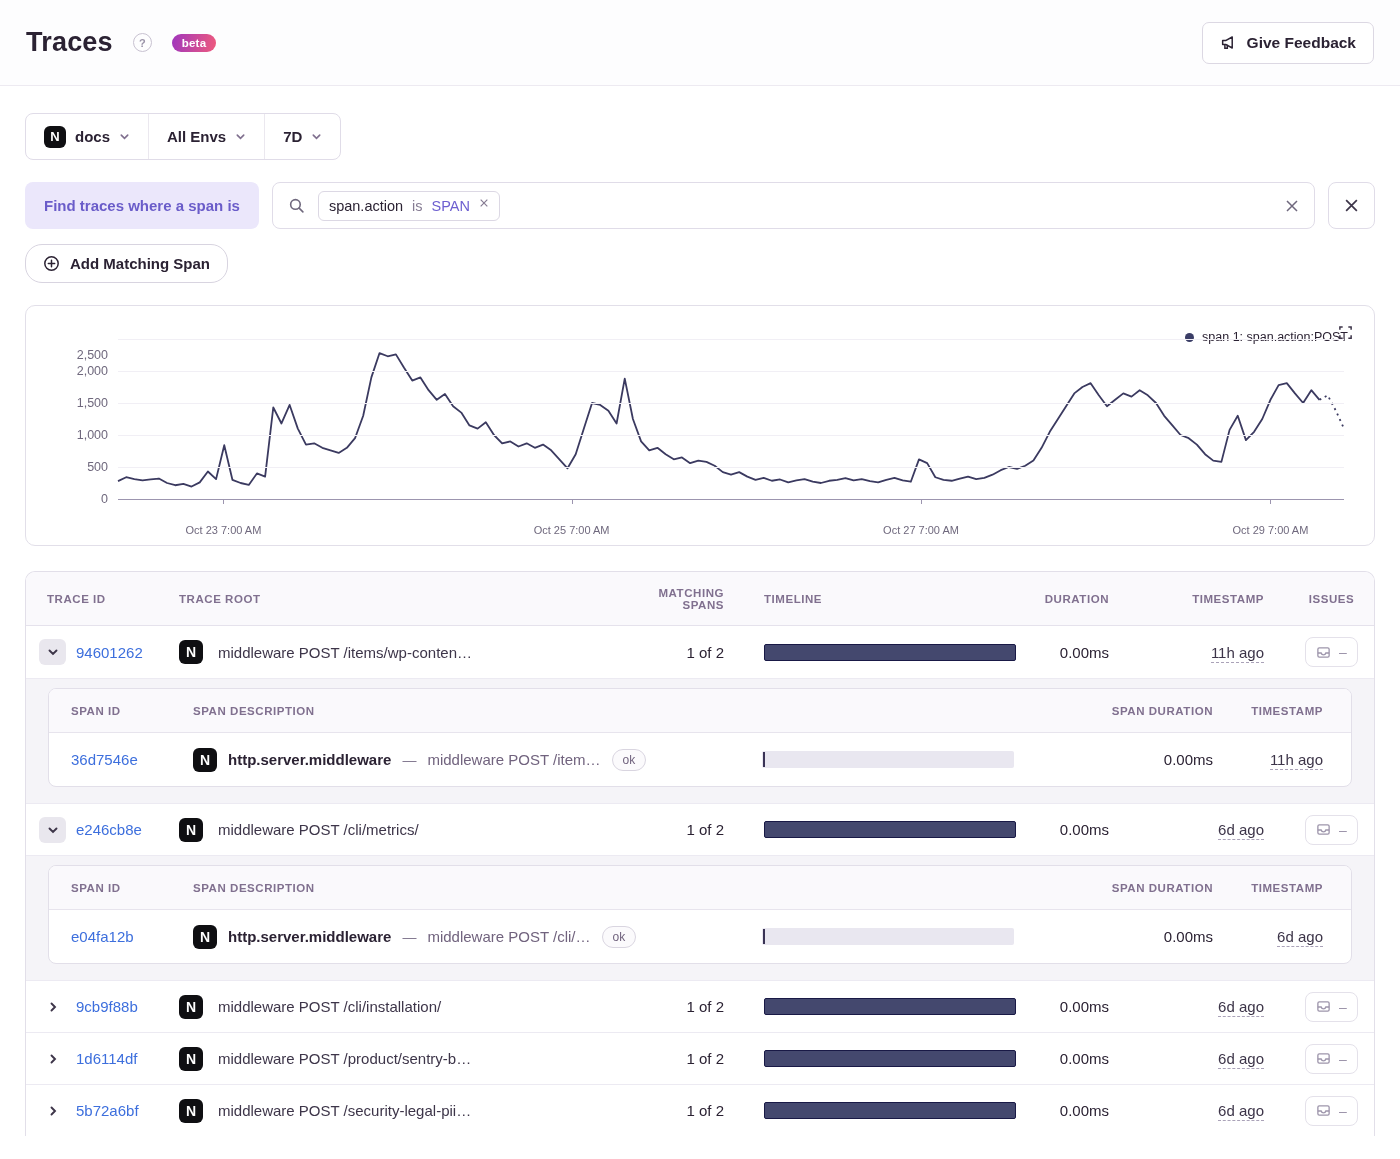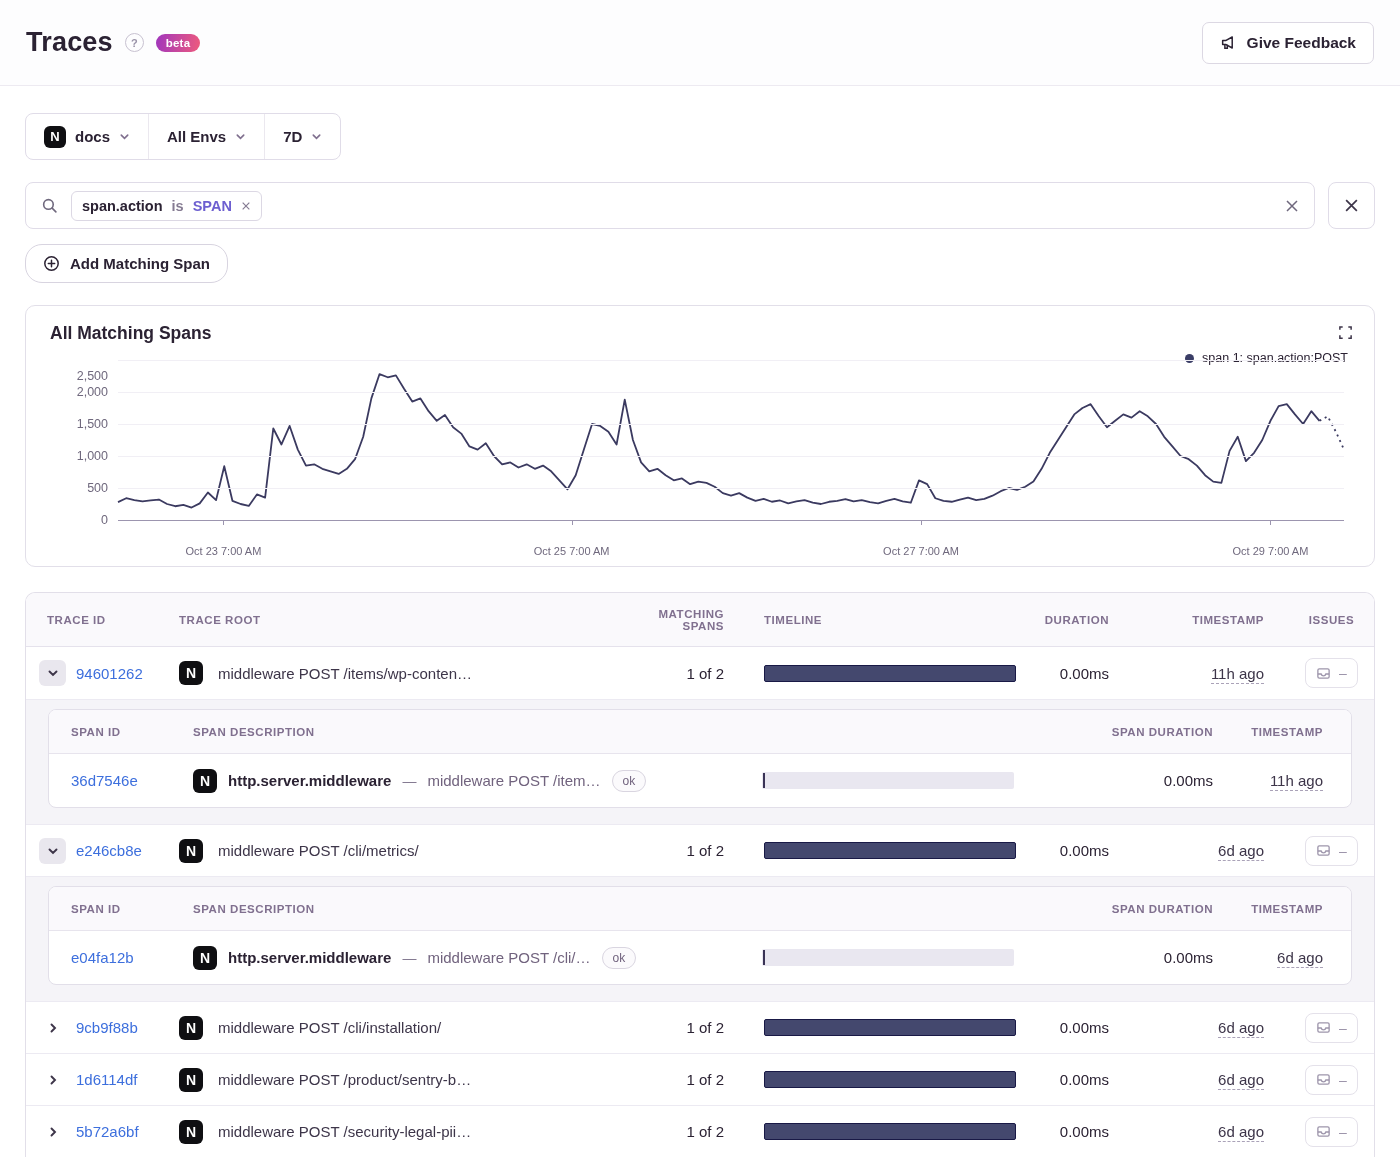--- a/index.html
+++ b/index.html
@@ -4,21 +4,21 @@
 <style>
   * { box-sizing: border-box; margin: 0; padding: 0; }
   html,body { width:1400px; height:1159px; overflow:hidden; }
   body {
     font-family:"Liberation Sans", sans-serif;
     background:#ffffff; color:#2b2233;
   }
   
   .topbar{height:86px;display:flex;align-items:center;justify-content:space-between;
     padding:0 26px;border-bottom:1px solid #edeaf1;background:#fdfdfe;}
-  .title-group{display:flex;align-items:center;gap:12px;text-align:center;}
+  .title-group{display:flex;align-items:center;gap:20px;text-align:center;}
   .page-title{font-size:27px;font-weight:700;color:#2b2233;letter-spacing:.2px;}
   .help-circ{width:19px;height:19px;border:1.5px solid #c8c2d1;border-radius:50%;
     color:#9a93a8;font-size:11px;font-weight:700;display:flex;align-items:center;justify-content:center;}
   .beta-badge{background:linear-gradient(100deg,#a036bd 0%,#ee5a7d 100%);color:#fff;
     font-size:11.5px;font-weight:700;border-radius:20px;padding:3px 10px;letter-spacing:.2px;}
   .feedback-btn{display:inline-flex;align-items:center;gap:10px;height:42px;padding:0 17px;
     background:#fff;border:1px solid #dcd8e3;border-radius:7px;font-size:15.5px;font-weight:600;
     color:#2b2233;cursor:pointer;font-family:inherit;}
   
   .filterbar{display:inline-flex;align-items:center;margin:27px 0 0 25px;background:#fff;
@@ -28,22 +28,22 @@
   .f-item + .f-item{border-left:1px solid #ebe8ef;}
   .nlogo{width:22px;height:22px;background:#0f0f12;color:#fff;border-radius:6px;font-weight:700;
     font-size:13px;display:inline-flex;align-items:center;justify-content:center;flex:none;}
   .chev{color:#80708f;display:inline-flex;}
   
   .search-row{display:flex;gap:13px;margin:22px 25px 0;height:47px;}
   .find-label{background:#ebe7fb;color:#6a5cc9;font-weight:700;font-size:15px;border-radius:8px;
     display:flex;align-items:center;padding:0 19px;white-space:nowrap;}
   .searchbar{flex:1;border:1px solid #e0dce8;border-radius:8px;background:#fff;display:flex;
     align-items:center;gap:13px;padding:0 15px;}
-  .token{display:inline-flex;align-items:center;gap:9px;border:1px solid #dcd8e4;border-radius:6px;
-    padding:6px 10px;font-size:14.5px;background:#fff;cursor:text;font-weight:bold;}
+  .token{display:inline-flex;align-items:flex-start;gap:9px;border:1px solid #dcd8e4;border-radius:6px;
+    padding:6px 10px;font-size:14.5px;background:#fff;cursor:text;}
   .token-key{color:#2b2233;}
   .token-op{color:#857b92;}
   .token-val{color:#6d5fd0;}
   .token-x{display:inline-flex;cursor:pointer;}
   .clear-x{margin-left:auto;display:inline-flex;cursor:pointer;}
   .close-filter-btn{width:47px;height:47px;border:1px solid #e0dce8;border-radius:8px;background:#fff;
     display:flex;align-items:center;justify-content:center;cursor:pointer;flex:none;}
   .add-span-btn{display:inline-flex;align-items:center;gap:10px;margin:15px 0 0 25px;height:39px;
     border:1px solid #d8d4e0;background:#fff;border-radius:17px;padding:0 17px;font-size:15px;
     font-weight:700;color:#2b2233;cursor:pointer;font-family:inherit;}
@@ -161,20 +161,21 @@
     <span class="chev">
       <svg viewBox="0 0 12 12" width="11" height="11" fill="none" stroke="currentColor" stroke-width="1.8" stroke-linecap="round">
           <path d="M2.5 4.5L6 8l3.5-3.5"></path>
         </svg>
     </span>
   </div>
 </div>
 
 
 <div class="search-row">
+  <div class="find-label">Find traces where a span is</div>
   <div class="searchbar">
     <span class="chev">
       <svg viewBox="0 0 16 16" width="17" height="17" fill="none" stroke="#6f687d" stroke-width="1.5">
           <circle cx="7" cy="7" r="4.5"></circle>
           <path d="M10.5 10.5L14 14" stroke-linecap="round"></path>
         </svg>
     </span>
     <span class="token">
       <span class="token-key">span.action</span>
       <span class="token-op">is</span>
@@ -203,21 +204,20 @@
     <svg viewBox="0 0 16 16" width="17" height="17" fill="none" stroke="#2b2233" stroke-width="1.4">
         <circle cx="8" cy="8" r="6.3"></circle>
         <path d="M8 5v6M5 8h6" stroke-linecap="round"></path>
       </svg>
   </span>
   <span>Add Matching Span</span>
 </button>
 
 
 <div class="chart-panel">
-  <div class="chart-title">All Matching Spans</div>
   <button class="expand-btn">
     <svg viewBox="0 0 16 16" width="15" height="15" fill="none" stroke="#3d3549" stroke-width="1.6">
         <path d="M2 5V2h3M11 2h3v3M14 11v3h-3M5 14H2v-3"></path>
       </svg>
   </button>
   <div class="chart-wrap">
     <div class="legend">
       <span class="legend-dot"></span>
       <span>span 1: span.action:POST</span>
     </div>

